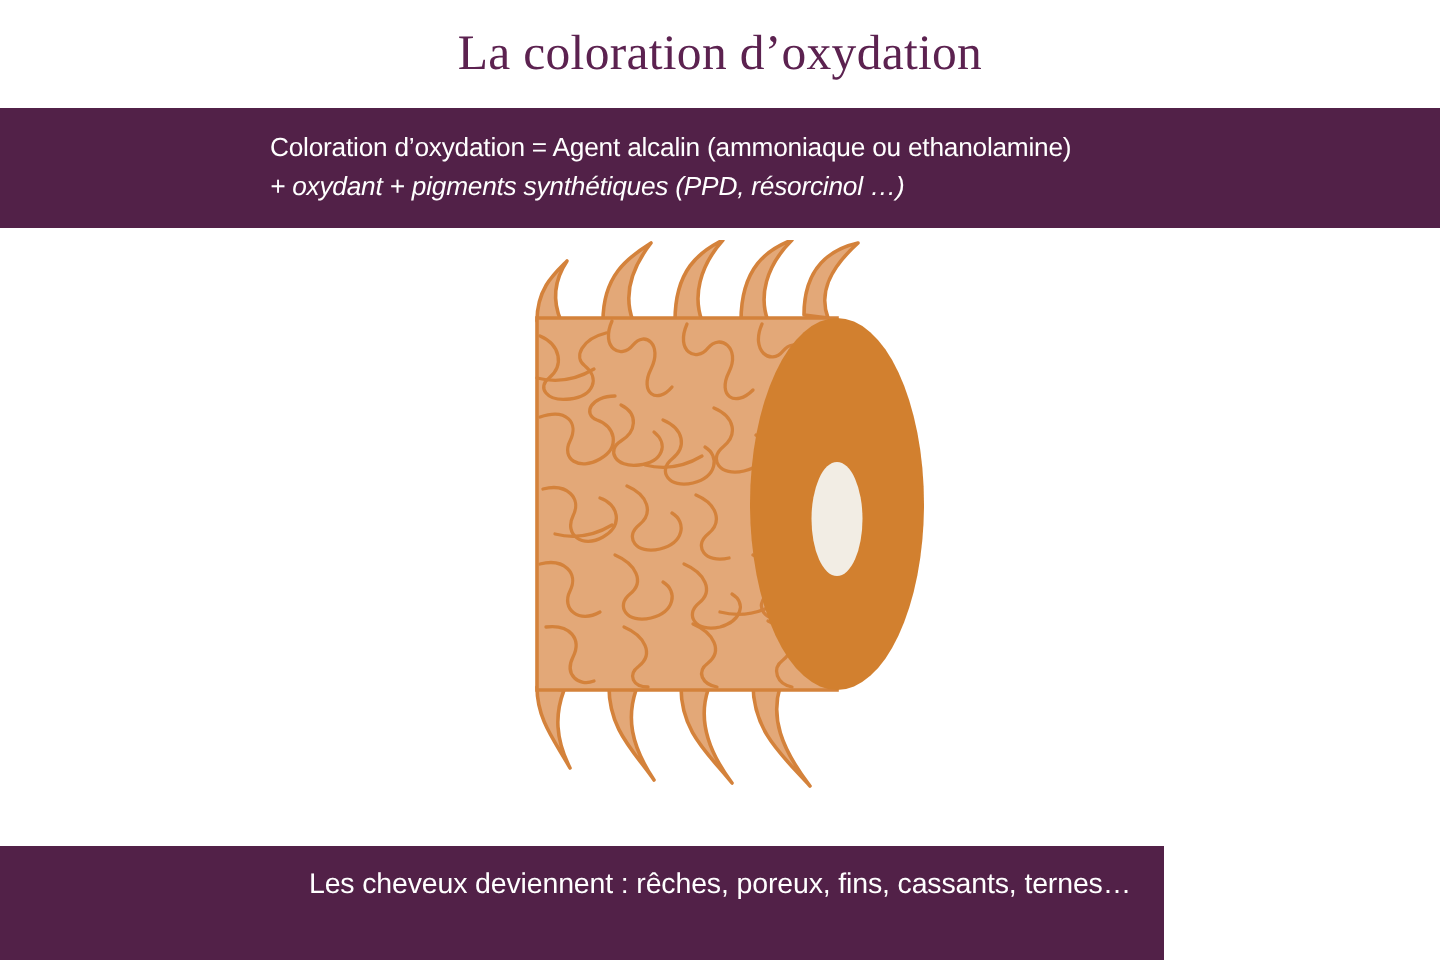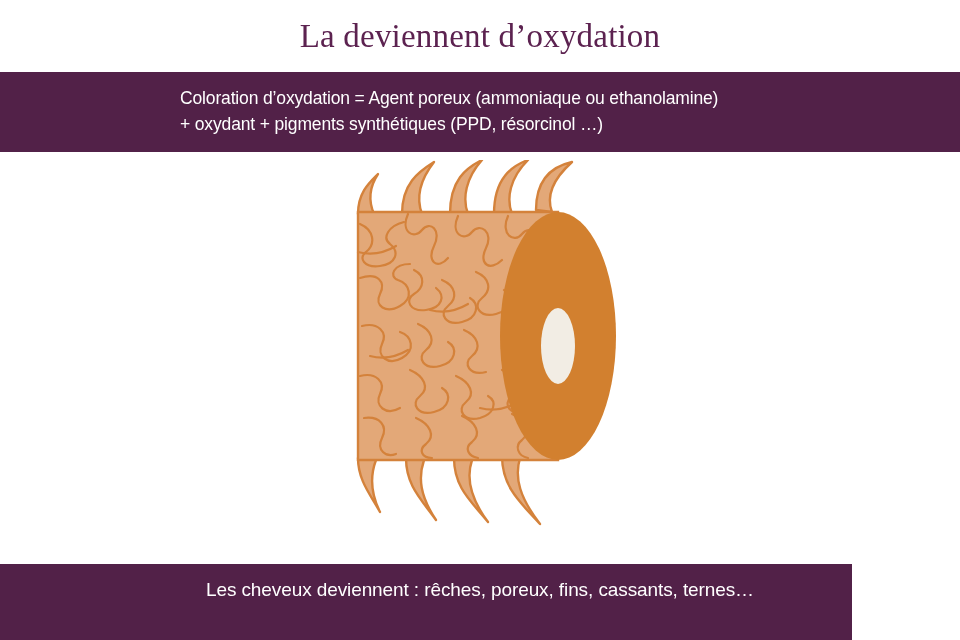--- a/index.html
+++ b/index.html
@@ -44,21 +44,21 @@
     position: absolute;
     left: 180px;
     top: 13px;
     width: 760px;
     color: #ffffff;
     font-size: 17.5px;
     line-height: 26px;
     font-weight: 400;
     letter-spacing: -0.15px;
   }
-  .top-banner-text .line2 { display: block; }
+  .top-banner-text .line2 { display: block; font-style: italic; }
 
   
   .bottle-icon {
     position: absolute;
     left: 30px;
     top: 14px;
     width: 78px;
     height: 104px;
   }
 
@@ -69,21 +69,21 @@
     top: 160px;
     width: 320px;
     height: 400px;
   }
 
   
   .bottom-banner {
     position: absolute;
     left: 0;
     top: 564px;
-    width: 852px;
+    width: 776px;
     height: 76px;
     background: #522148;
   }
   .bottom-banner-text {
     position: absolute;
     left: 0;
     top: 12px;
     width: 960px;
     text-align: center;
     color: #ffffff;
@@ -91,21 +91,21 @@
     line-height: 28px;
     letter-spacing: -0.1px;
   }
   .bottom-banner-text .line2 { display: block; }
 </style>
 </head>
 <body>
 
 <div id="page">
 
-  <div class="title">La deviennent d’oxydation</div>
+  <div class="title">La coloration d’oxydation</div>
 
   <div class="bottle-icon">
     <svg viewBox="0 0 78 104" width="78" height="104" aria-hidden="true">
 
       <path d="M27.5 3 h23 a7.5 7.5 0 0 1 7.5 7.5 v5.5 a7.5 7.5 0 0 1 -7.5 7.5 h-23
                a7.5 7.5 0 0 1 -7.5 -7.5 v-5.5 a7.5 7.5 0 0 1 7.5 -7.5 z" fill="none" stroke="#ffffff" stroke-width="5.5" stroke-linejoin="round"></path>
       <path d="M25.5 24 v6.5 c0 4.5 -3.5 6.5 -7.5 9.5 c-6.5 5 -12 11 -12 20 v27
                a11 11 0 0 0 11 11 h44 a11 11 0 0 0 11 -11 v-27
                c0 -9 -5.5 -15 -12 -20 c-4 -3 -7.5 -5 -7.5 -9.5 v-6.5" fill="none" stroke="#ffffff" stroke-width="5.5" stroke-linejoin="round" stroke-linecap="round"></path>
 
@@ -113,21 +113,21 @@
                a2.6 2.6 0 0 1 -2.6 2.6 h-6.4 a2.6 2.6 0 0 1 -2.6 -2.6
                c0 -1.5 -0.1 -2.3 -1 -3.5 c-1.2 -1.6 -3.2 -3.6 -3.2 -7.6 a10 10.5 0 0 1 10 -10.5 z" fill="none" stroke="#ffffff" stroke-width="5" stroke-linejoin="round"></path>
 
       <path d="M25 75 L53 90" fill="none" stroke="#ffffff" stroke-width="5.5" stroke-linecap="round"></path>
       <path d="M53 75 L25 90" fill="none" stroke="#ffffff" stroke-width="5.5" stroke-linecap="round"></path>
     </svg>
   </div>
 
   <div class="top-banner">
     <div class="top-banner-text">
-      <span>Coloration d’oxydation = Agent poreux (ammoniaque ou ethanolamine)</span>
+      <span>Coloration d’oxydation = Agent alcalin (ammoniaque ou ethanolamine)</span>
       <span class="line2">+ oxydant + pigments synthétiques (PPD, résorcinol …)</span>
     </div>
   </div>
 
   <div class="illustration">
     <svg viewBox="0 0 320 400" width="320" height="400" aria-hidden="true">
       <g>
 
         <g>
           <path d="M28 54 C 28 32, 40 22, 48 14 C 40 26, 38 40, 44 54 Z" fill="#E3A878" stroke="#D4823B" stroke-width="2.4" stroke-linejoin="round"></path>

